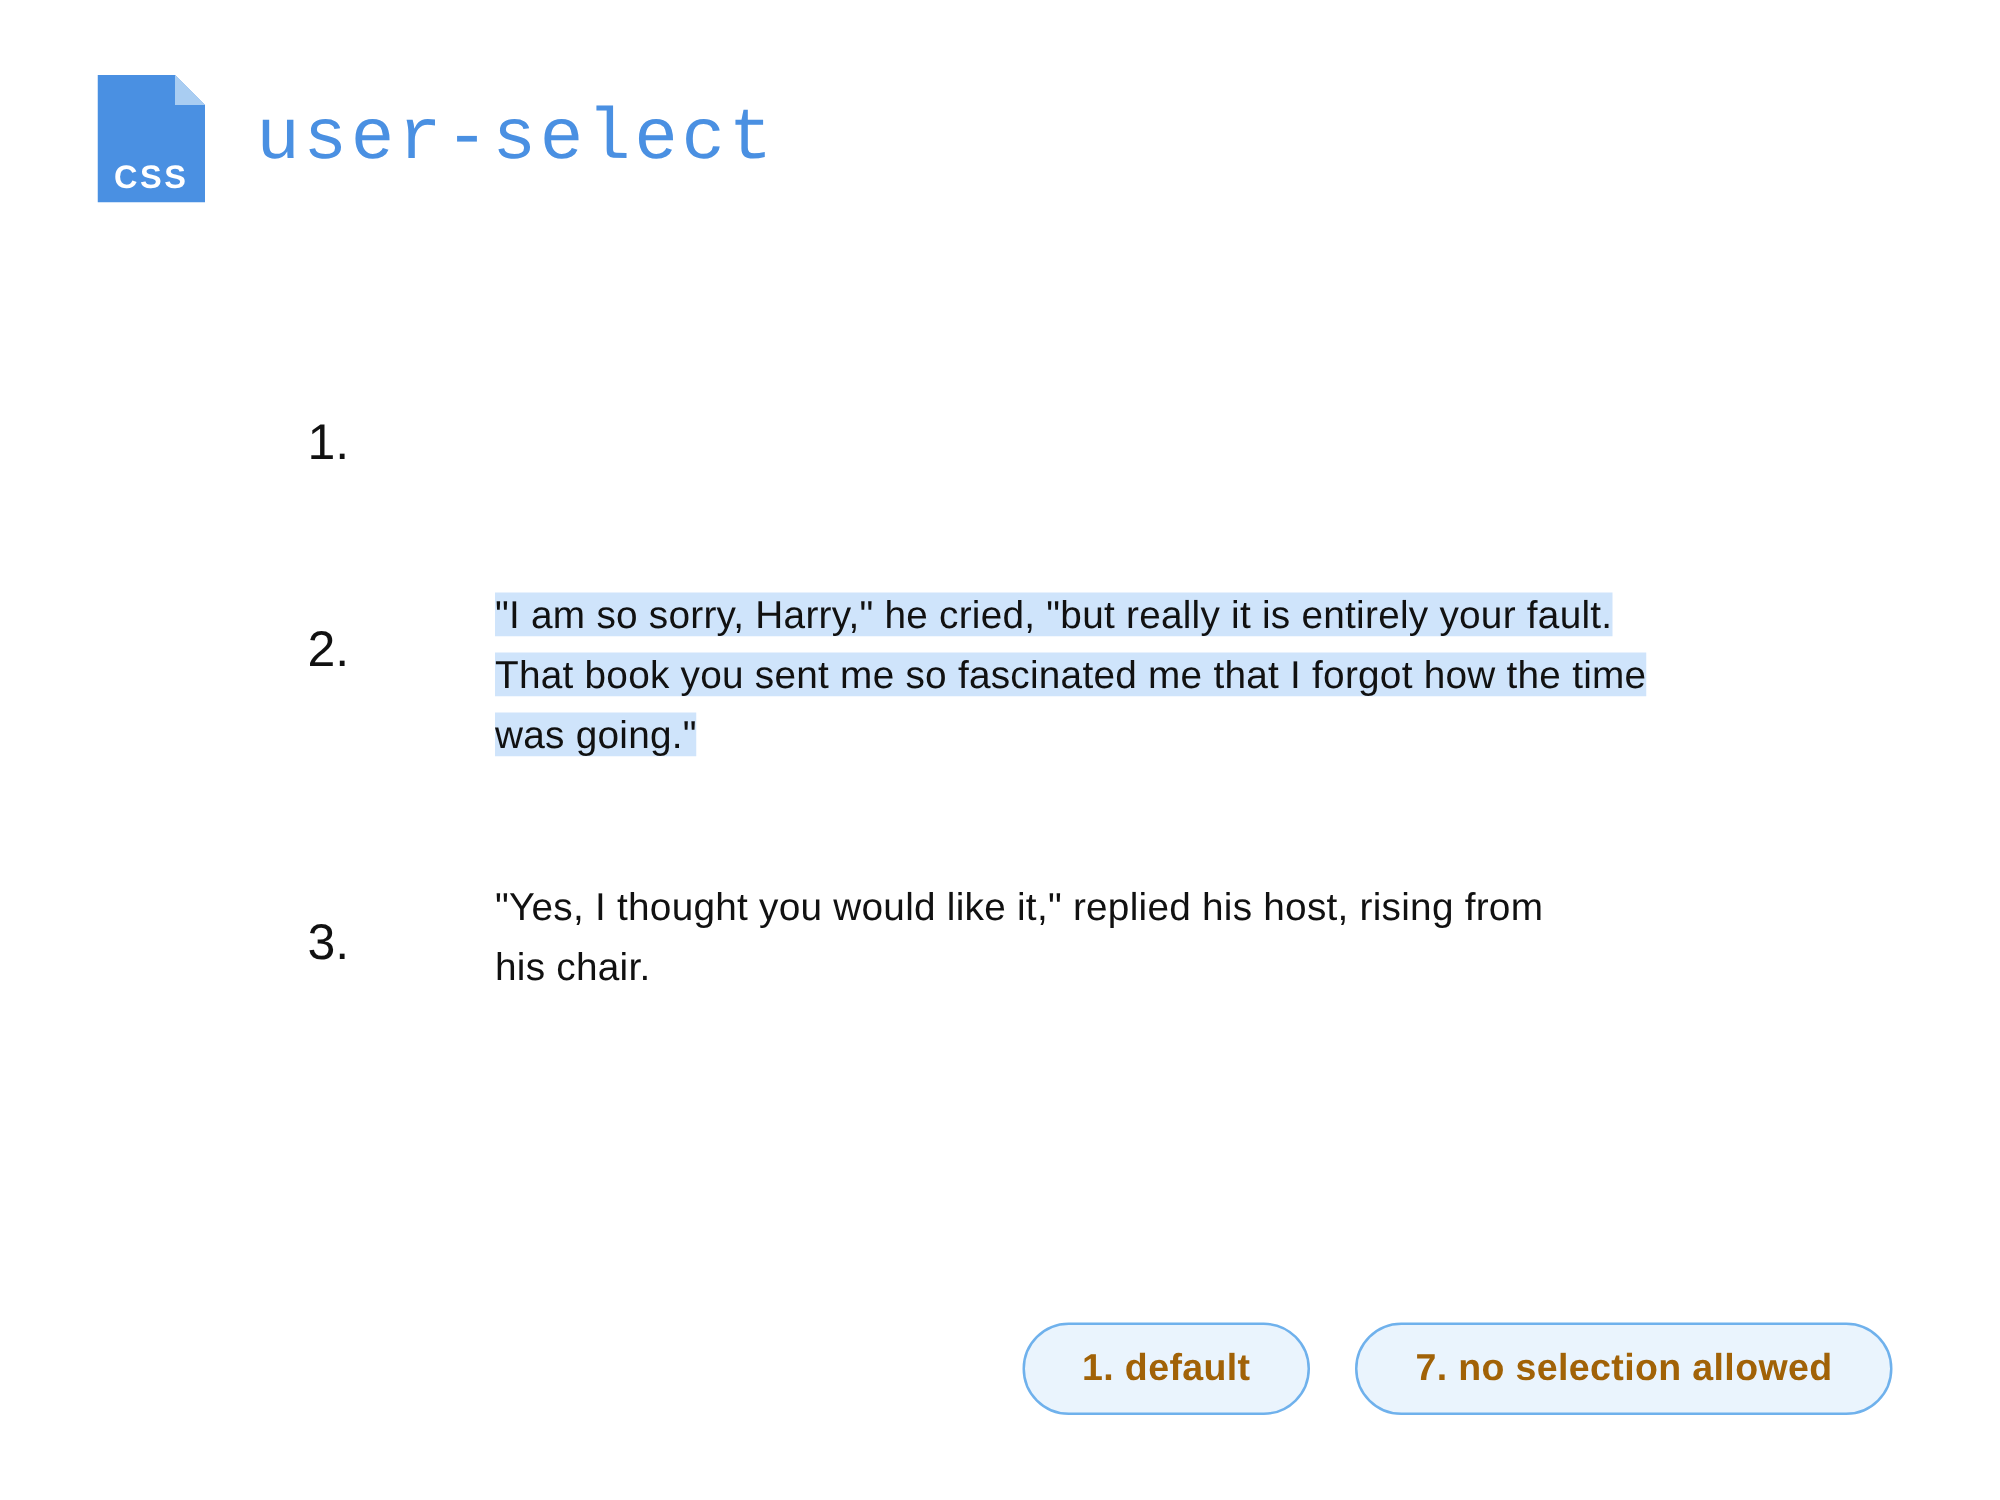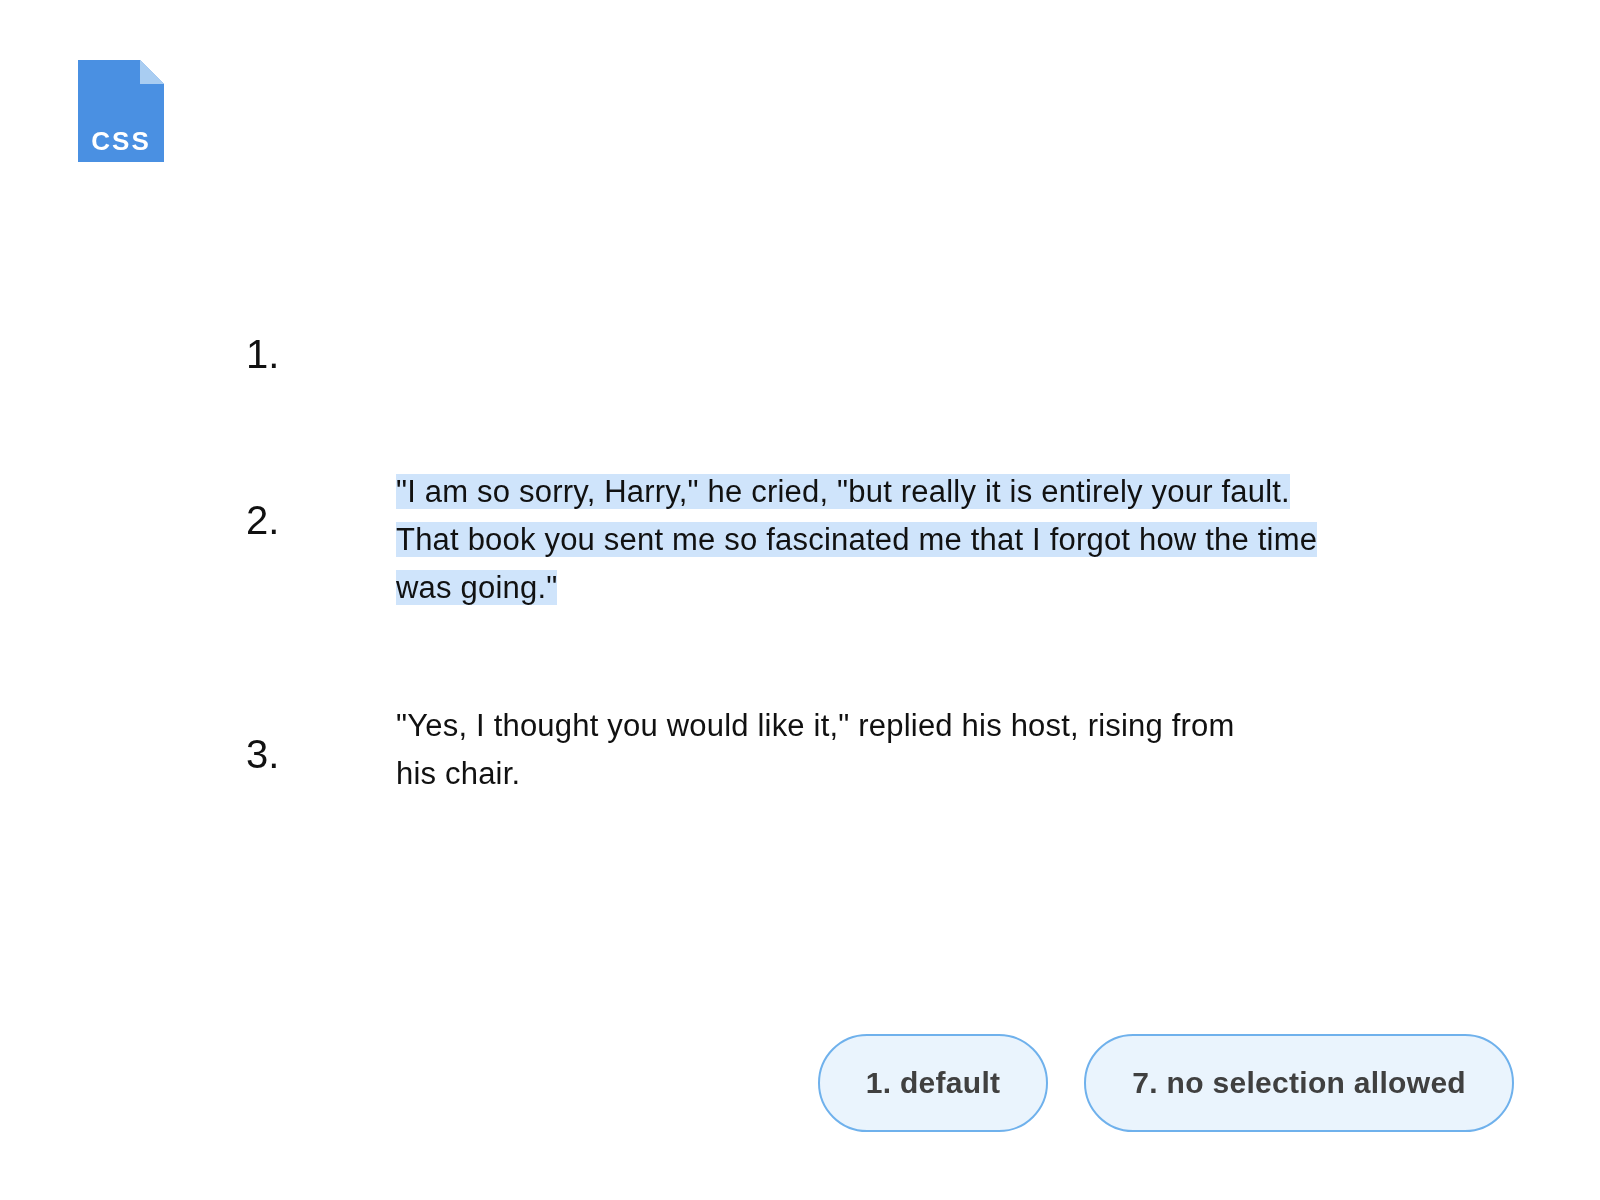--- a/index.html
+++ b/index.html
@@ -75,41 +75,42 @@
     .buttons {
       position: absolute;
       bottom: 68px;
       right: 86px;
       display: flex;
       gap: 36px;
     }
     .btn {
       border: 2.5px solid #6fb1ec;
       background: #eaf4fd;
-      color: #404040;
+      color: #a16207;
       font-size: 30px;
       font-weight: 600;
-      padding: 30px 46px;
+      padding: 18px 46px;
       border-radius: 999px;
       cursor: pointer;
       font-family: inherit;
       letter-spacing: 0.3px;
     }
   </style>
 </head>
 <body>
 
 <div class="header">
   <div class="css-icon">
     <svg viewBox="0 0 86 102">
       <path d="M 0 0 L 62 0 L 86 24 L 86 102 L 0 102 Z" fill="#4a90e2"></path>
       <path d="M 62 0 L 62 24 L 86 24 Z" fill="#a9cdf2"></path>
       <text x="43" y="90" text-anchor="middle" font-family="Arial, sans-serif" font-size="26" font-weight="900" fill="#fff" letter-spacing="2">CSS</text>
     </svg>
   </div>
+  <div class="title">user-select</div>
 </div>
 
 <div class="examples">
 
   <div class="example">
     <div class="num">1.</div>
   </div>
 
   <div class="example">
     <div class="num">2.</div>

